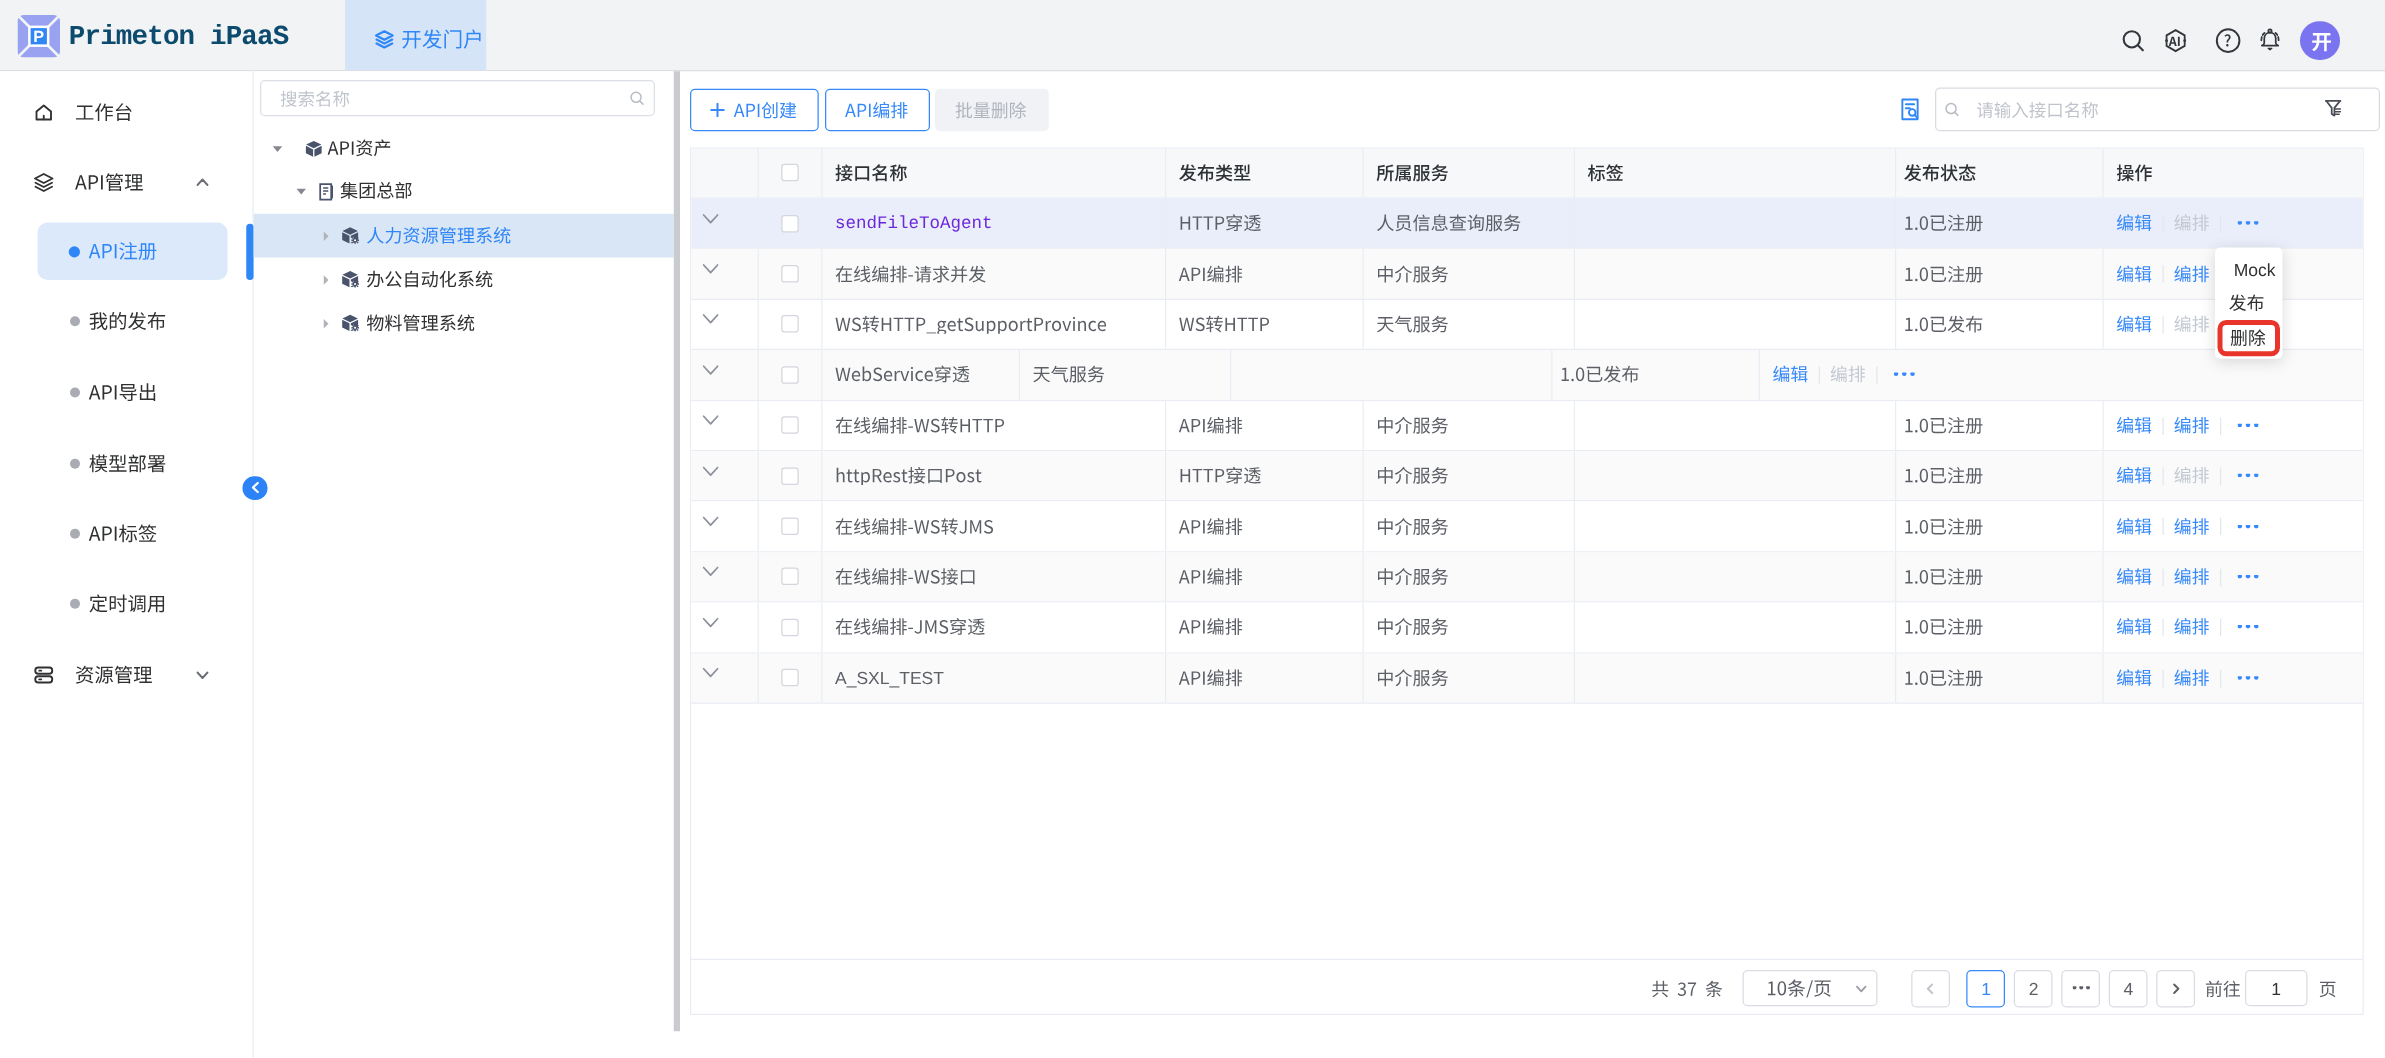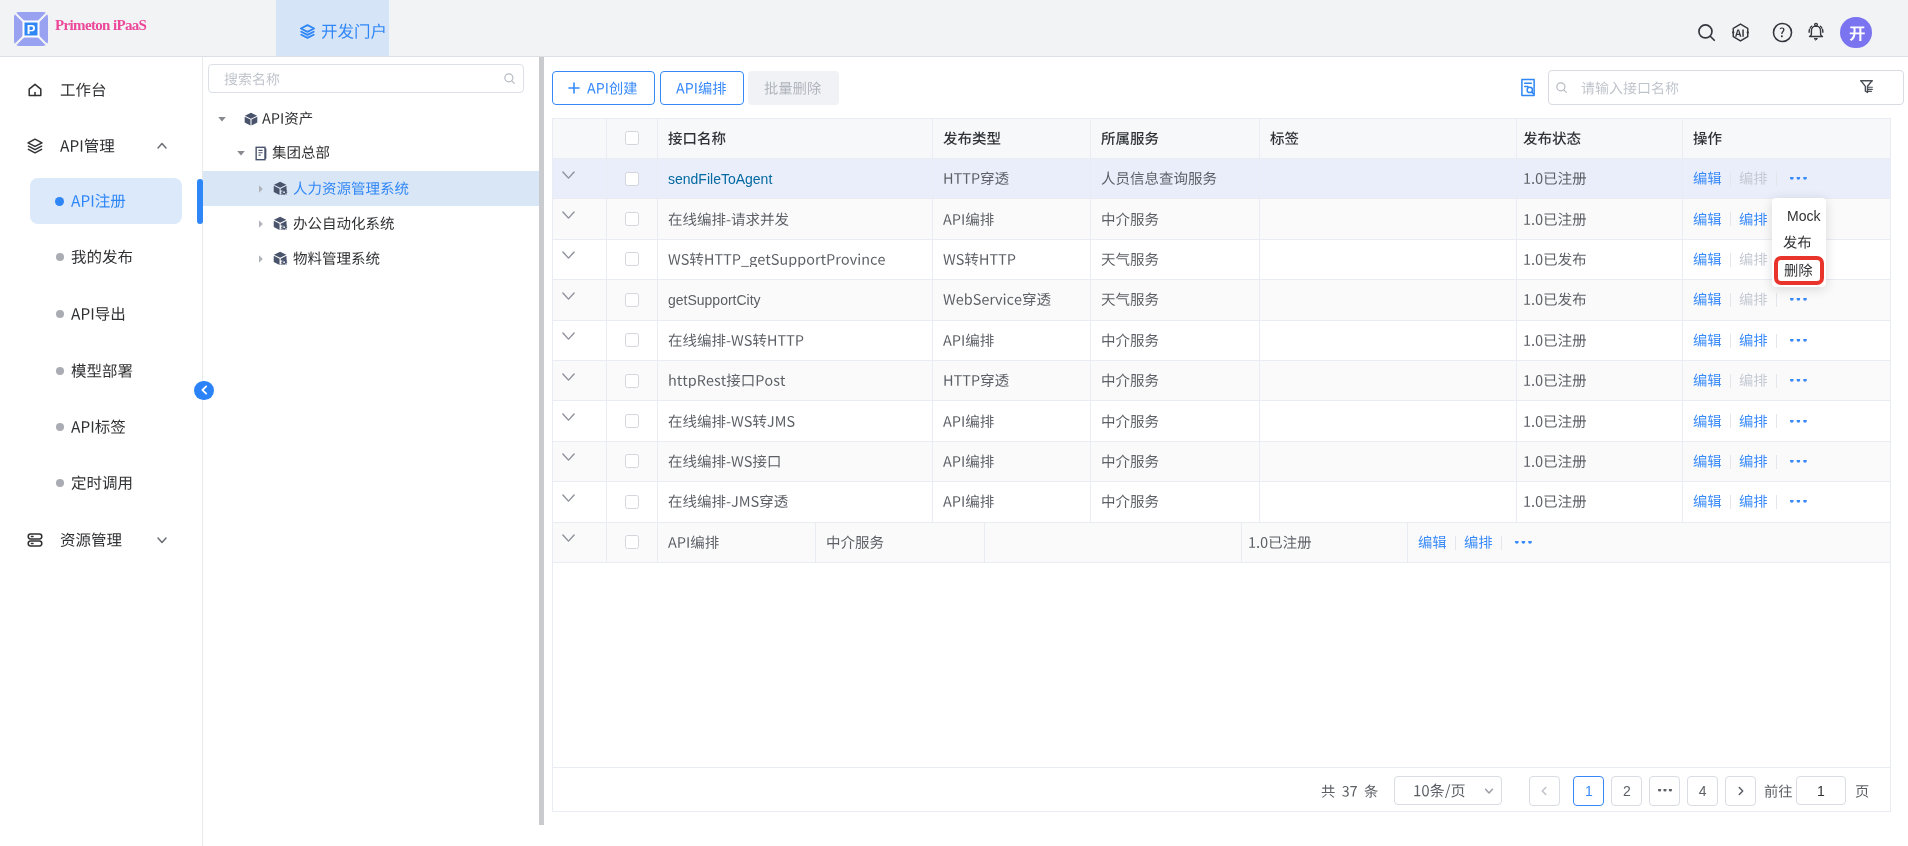--- a/index.html
+++ b/index.html
@@ -148,21 +148,21 @@
     <svg width="34" height="34" viewBox="0 0 34 34">
       <rect x="0" y="0" width="34" height="34" rx="5" fill="#98a2f1"></rect>
       <g stroke="#f2f3f5" stroke-width="2.1">
         <path d="M1 1 L9.8 9.8 M33 1 L24.2 9.8 M1 33 L9.8 24.2 M33 33 L24.2 24.2"></path>
       </g>
       <rect x="9.5" y="9.5" width="15" height="15" fill="#2f87f6" stroke="#fff" stroke-width="2"></rect>
       <text x="17" y="21.6" font-family="Liberation Sans,sans-serif" font-size="13" font-weight="bold" fill="#fff" text-anchor="middle">P</text>
     </svg>
   </div>
 <div style="position:absolute;left:55px;top:17px;">
-    <span style="font-family:Liberation Serif, serif;font-size:15px;font-weight:bold;color:#ec4899;letter-spacing:-0.65px;">Primeton iPaaS</span>
+    <span style="font-family:Liberation Mono, monospace;font-size:22px;font-weight:bold;color:#0c4a6e;letter-spacing:-0.65px;">Primeton iPaaS</span>
   </div>
 <div style="position:absolute;left:276px;top:0;width:113px;height:56px;background:#d6e4f7;"></div>
 <div style="position:absolute;left:299px;top:22.5px;">
     <svg width="17" height="17" viewBox="0 0 18 18" fill="none" stroke="#2e86f7" stroke-width="1.9" stroke-linejoin="round" stroke-linecap="round">
       <path d="M9 2.2 L16 5.8 L9 9.4 L2 5.8 Z"></path>
       <path d="M2.4 9.2 L9 12.6 L15.6 9.2"></path>
       <path d="M2.4 12.4 L9 15.8 L15.6 12.4"></path>
     </svg>
   </div>
 <div style="position:absolute;left:321px;top:22.75px;">
@@ -674,21 +674,21 @@
 <div style="position:absolute;left:552.5px;top:159.0px;width:1337px;height:40.4px;box-sizing:border-box;border-bottom:1px solid #e9edf3;background:#e9eefa;display:flex;">
     <div style="width:54px;height:100%;box-sizing:border-box;border-right:1px solid #e9edf3;display:flex;align-items:center;">
       <svg width="13" height="9" viewBox="0 0 13 9" fill="none" stroke="#8d919b" stroke-width="1.4" stroke-linecap="round" stroke-linejoin="round" style="margin:0 0 7px 9px">
         <path d="M0.9 1 L6.5 7.1 L12.1 1"></path>
       </svg>
     </div>
     <div style="width:51px;height:100%;box-sizing:border-box;border-right:1px solid #e9edf3;display:flex;align-items:center;">
       <div style="width:14px;height:14px;box-sizing:border-box;border:1px solid #d3d6dc;border-radius:2.5px;background:#fff;margin:0 auto;"></div>
     </div>
     <div style="width:275px;height:100%;box-sizing:border-box;border-right:1px solid #e9edf3;display:flex;align-items:center;padding-left:10.5px;">
-      <span style="font-family:Liberation Sans, sans-serif;font-size:14px;color:#0369a1">sendFileToAgent</span>
+      <span style="font-family:Liberation Mono, monospace;font-size:14px;color:#6d28d9">sendFileToAgent</span>
     </div>
     <div style="width:158px;height:100%;box-sizing:border-box;border-right:1px solid #e9edf3;display:flex;align-items:center;padding-left:10.5px;">
       <svg width="67" height="15" fill="#5c6066">
         <g transform="matrix(0.014500,0,0,-0.014500,0,12.76)">
           <use href="#r48"></use>
           <use href="#r54" x="728"></use>
           <use href="#r54" x="1327"></use>
           <use href="#r50" x="1926"></use>
           <use href="#r7a7f" x="2559"></use>
           <use href="#r900f" x="3559"></use>
@@ -949,23 +949,20 @@
   </div>
 <div style="position:absolute;left:552.5px;top:280.2px;width:1337px;height:40.4px;box-sizing:border-box;border-bottom:1px solid #e9edf3;background:#fafafa;display:flex;">
     <div style="width:54px;height:100%;box-sizing:border-box;border-right:1px solid #e9edf3;display:flex;align-items:center;">
       <svg width="13" height="9" viewBox="0 0 13 9" fill="none" stroke="#8d919b" stroke-width="1.4" stroke-linecap="round" stroke-linejoin="round" style="margin:0 0 7px 9px">
         <path d="M0.9 1 L6.5 7.1 L12.1 1"></path>
       </svg>
     </div>
     <div style="width:51px;height:100%;box-sizing:border-box;border-right:1px solid #e9edf3;display:flex;align-items:center;">
       <div style="width:14px;height:14px;box-sizing:border-box;border:1px solid #d3d6dc;border-radius:2.5px;background:#fff;margin:0 auto;"></div>
     </div>
-    <div style="width:275px;height:100%;box-sizing:border-box;border-right:1px solid #e9edf3;display:flex;align-items:center;padding-left:10.5px;">
-      <span style="font-family:'Liberation Sans',sans-serif;font-size:14px;color:#5c6066">getSupportCity</span>
-    </div>
     <div style="width:158px;height:100%;box-sizing:border-box;border-right:1px solid #e9edf3;display:flex;align-items:center;padding-left:10.5px;">
       <svg width="108" height="15" fill="#5c6066">
         <g transform="matrix(0.014500,0,0,-0.014500,0,12.76)">
           <use href="#r57"></use>
           <use href="#r65" x="878"></use>
           <use href="#r62" x="1432"></use>
           <use href="#r53" x="2050"></use>
           <use href="#r65" x="2646"></use>
           <use href="#r72" x="3200"></use>
           <use href="#r76" x="3588"></use>
@@ -1484,20 +1481,23 @@
   </div>
 <div style="position:absolute;left:552.5px;top:522.5999999999999px;width:1337px;height:40.4px;box-sizing:border-box;border-bottom:1px solid #e9edf3;background:#fafafa;display:flex;">
     <div style="width:54px;height:100%;box-sizing:border-box;border-right:1px solid #e9edf3;display:flex;align-items:center;">
       <svg width="13" height="9" viewBox="0 0 13 9" fill="none" stroke="#8d919b" stroke-width="1.4" stroke-linecap="round" stroke-linejoin="round" style="margin:0 0 7px 9px">
         <path d="M0.9 1 L6.5 7.1 L12.1 1"></path>
       </svg>
     </div>
     <div style="width:51px;height:100%;box-sizing:border-box;border-right:1px solid #e9edf3;display:flex;align-items:center;">
       <div style="width:14px;height:14px;box-sizing:border-box;border:1px solid #d3d6dc;border-radius:2.5px;background:#fff;margin:0 auto;"></div>
     </div>
+    <div style="width:275px;height:100%;box-sizing:border-box;border-right:1px solid #e9edf3;display:flex;align-items:center;padding-left:10.5px;">
+      <span style="font-family:'Liberation Sans',sans-serif;font-size:14px;color:#5c6066">A_SXL_TEST</span>
+    </div>
     <div style="width:158px;height:100%;box-sizing:border-box;border-right:1px solid #e9edf3;display:flex;align-items:center;padding-left:10.5px;">
       <svg width="52" height="15" fill="#5c6066">
         <g transform="matrix(0.014500,0,0,-0.014500,0,12.76)">
           <use href="#r41"></use>
           <use href="#r50" x="608"></use>
           <use href="#r49" x="1241"></use>
           <use href="#r7f16" x="1534"></use>
           <use href="#r6392" x="2534"></use>
         </g>
       </svg>

